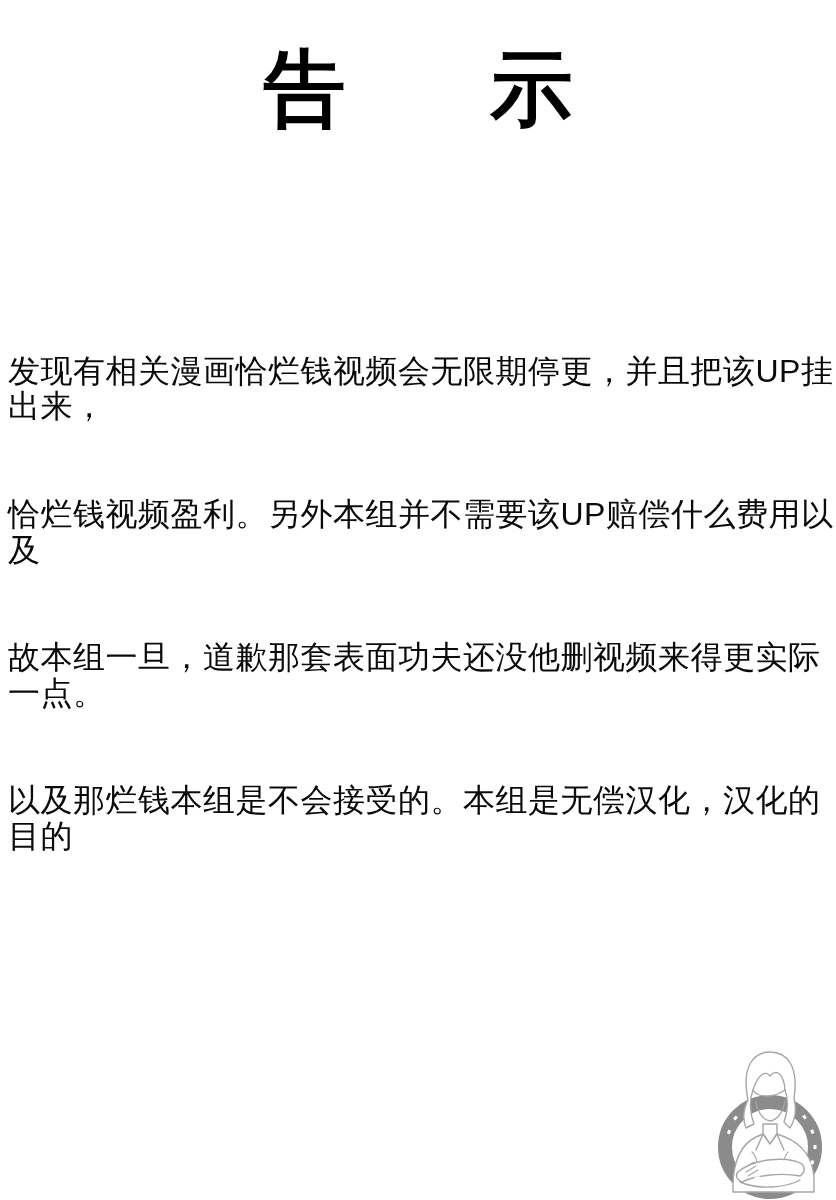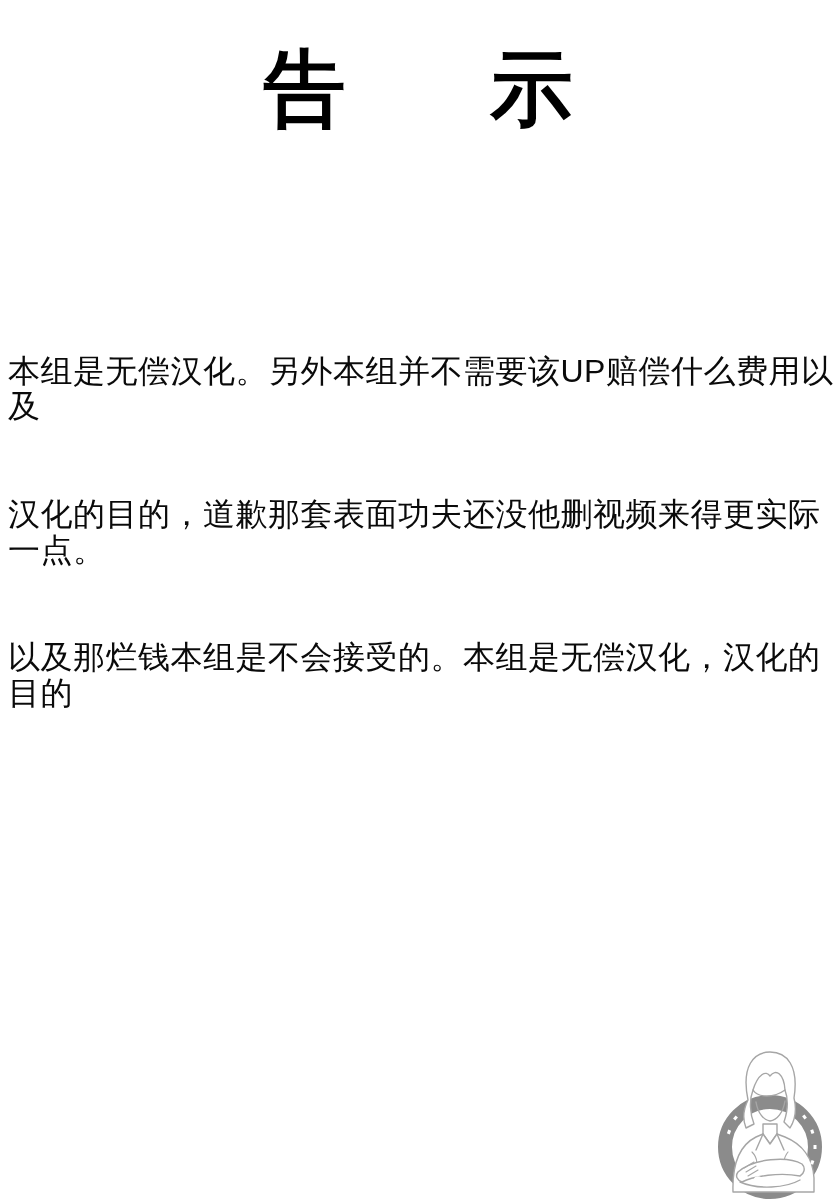--- a/index.html
+++ b/index.html
@@ -54,22 +54,23 @@
 <body>
 
 <div class="page">
 
   <div class="title">
     <span>告</span>
     <span>示</span>
   </div>
 
   <div class="notice">
-    <div class="notice-line">本组是无偿汉化。另外本组并不需要该UP赔偿什么费用以及</div>
-    <div class="notice-line">汉化的目的，道歉那套表面功夫还没他删视频来得更实际一点。</div>
+    <div class="notice-line">发现有相关漫画恰烂钱视频会无限期停更，并且把该UP挂出来，</div>
+    <div class="notice-line">恰烂钱视频盈利。另外本组并不需要该UP赔偿什么费用以及</div>
+    <div class="notice-line">故本组一旦，道歉那套表面功夫还没他删视频来得更实际一点。</div>
     <div class="notice-line">以及那烂钱本组是不会接受的。本组是无偿汉化，汉化的目的</div>
     
     
     
     
     
     
     
     
     

